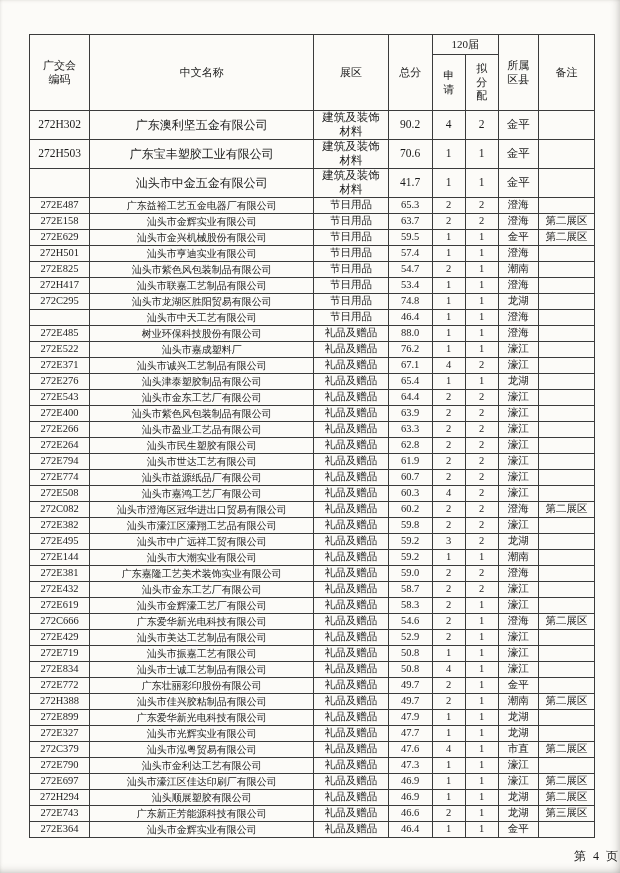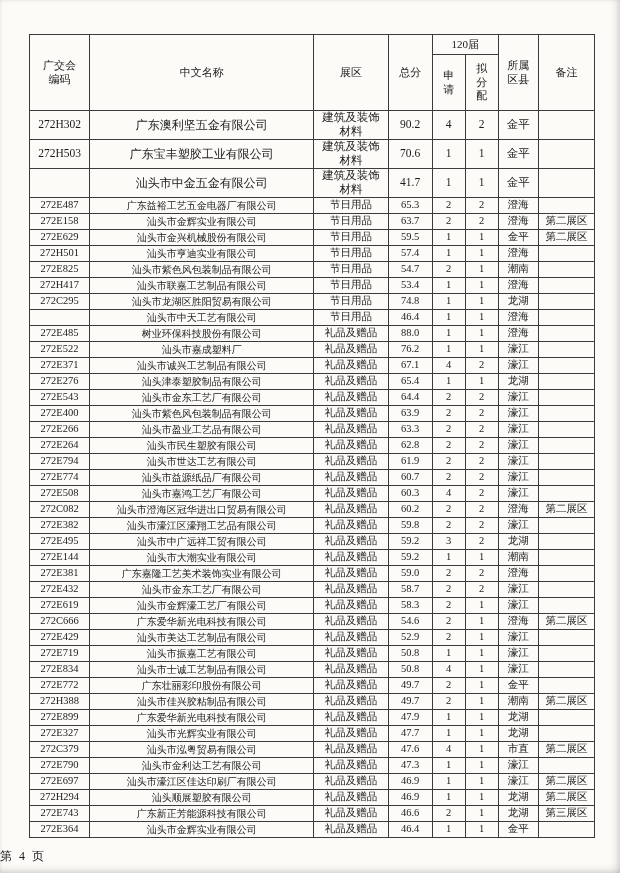--- a/index.html
+++ b/index.html
@@ -54,21 +54,21 @@
     line-height: 1.2;
     height: 16px;
     white-space: pre-line;
   }
   tbody td.c-name { font-size: 10px; }
   tbody tr.tall td { height: 29px; font-size: 11.5px; }
   tbody tr.tall td.c-name { font-size: 12px; margin-top: 12px; }
   .footer {
     position: absolute;
     left: 0; right: 0; bottom: 8px;
-    text-align: left;
+    text-align: right;
     font-size: 12px;
     letter-spacing: 2px;
     color: #1a1a1a;
   }
 </style>
 </head>
 <body>
 
 <div class="page">
 

